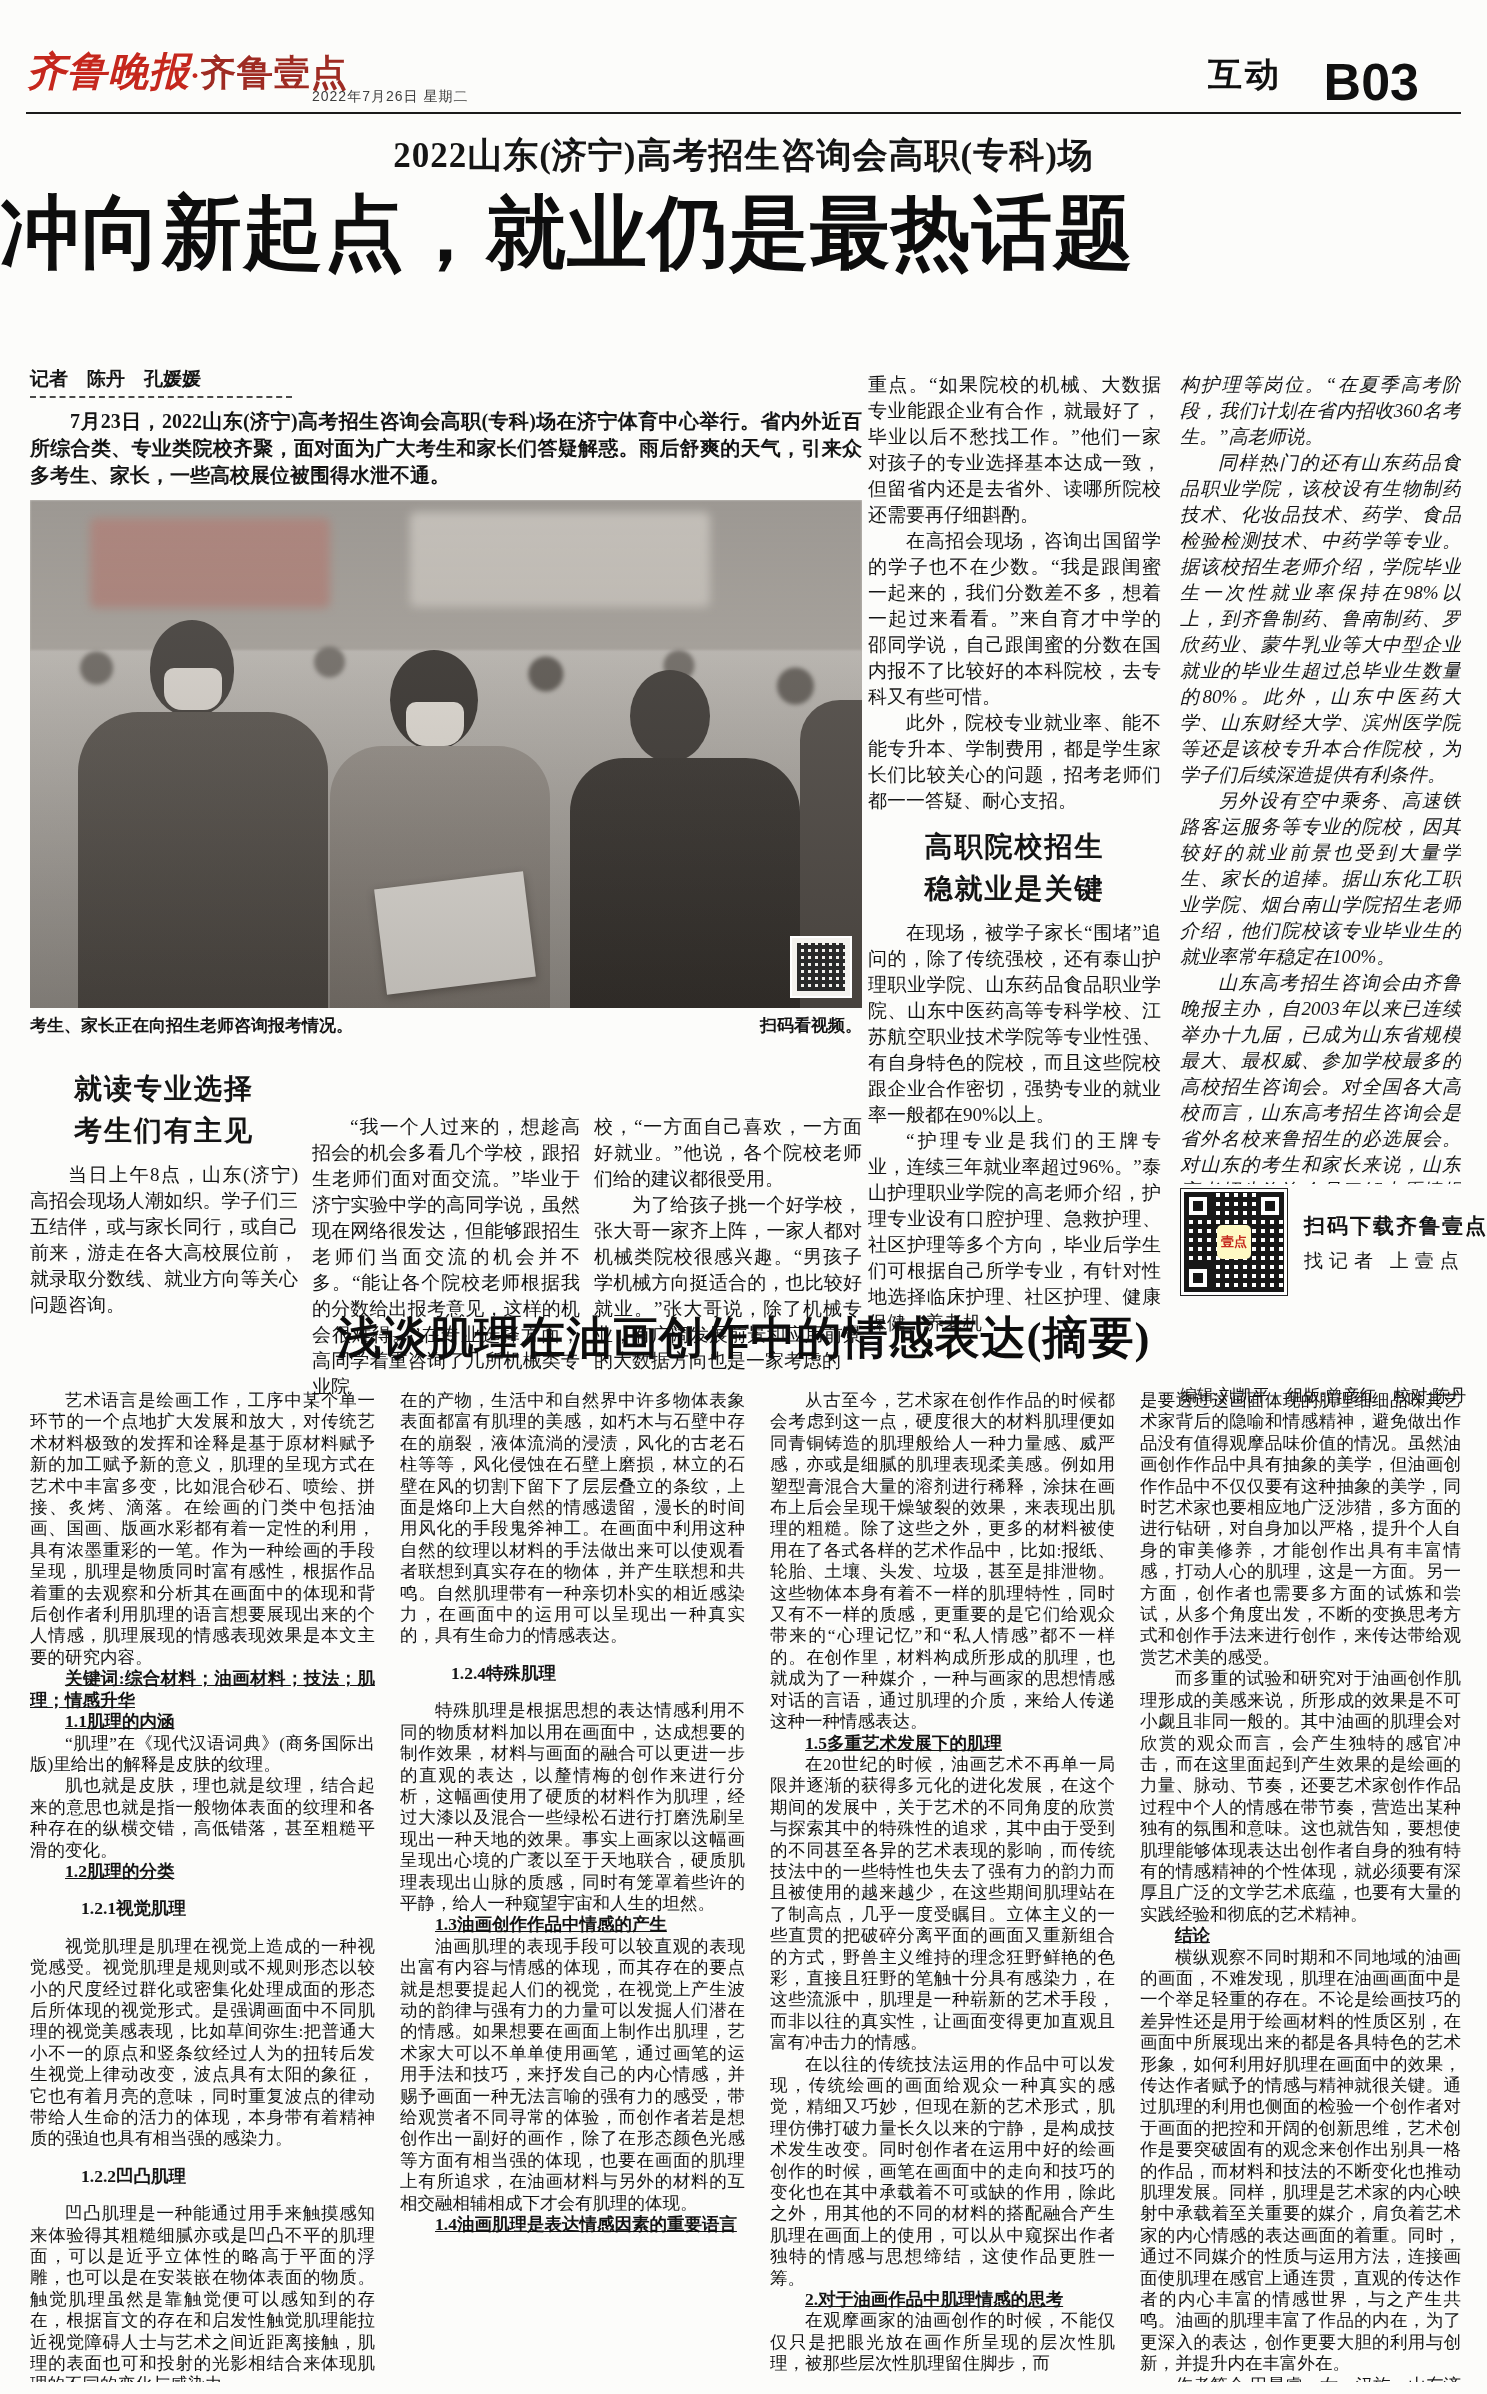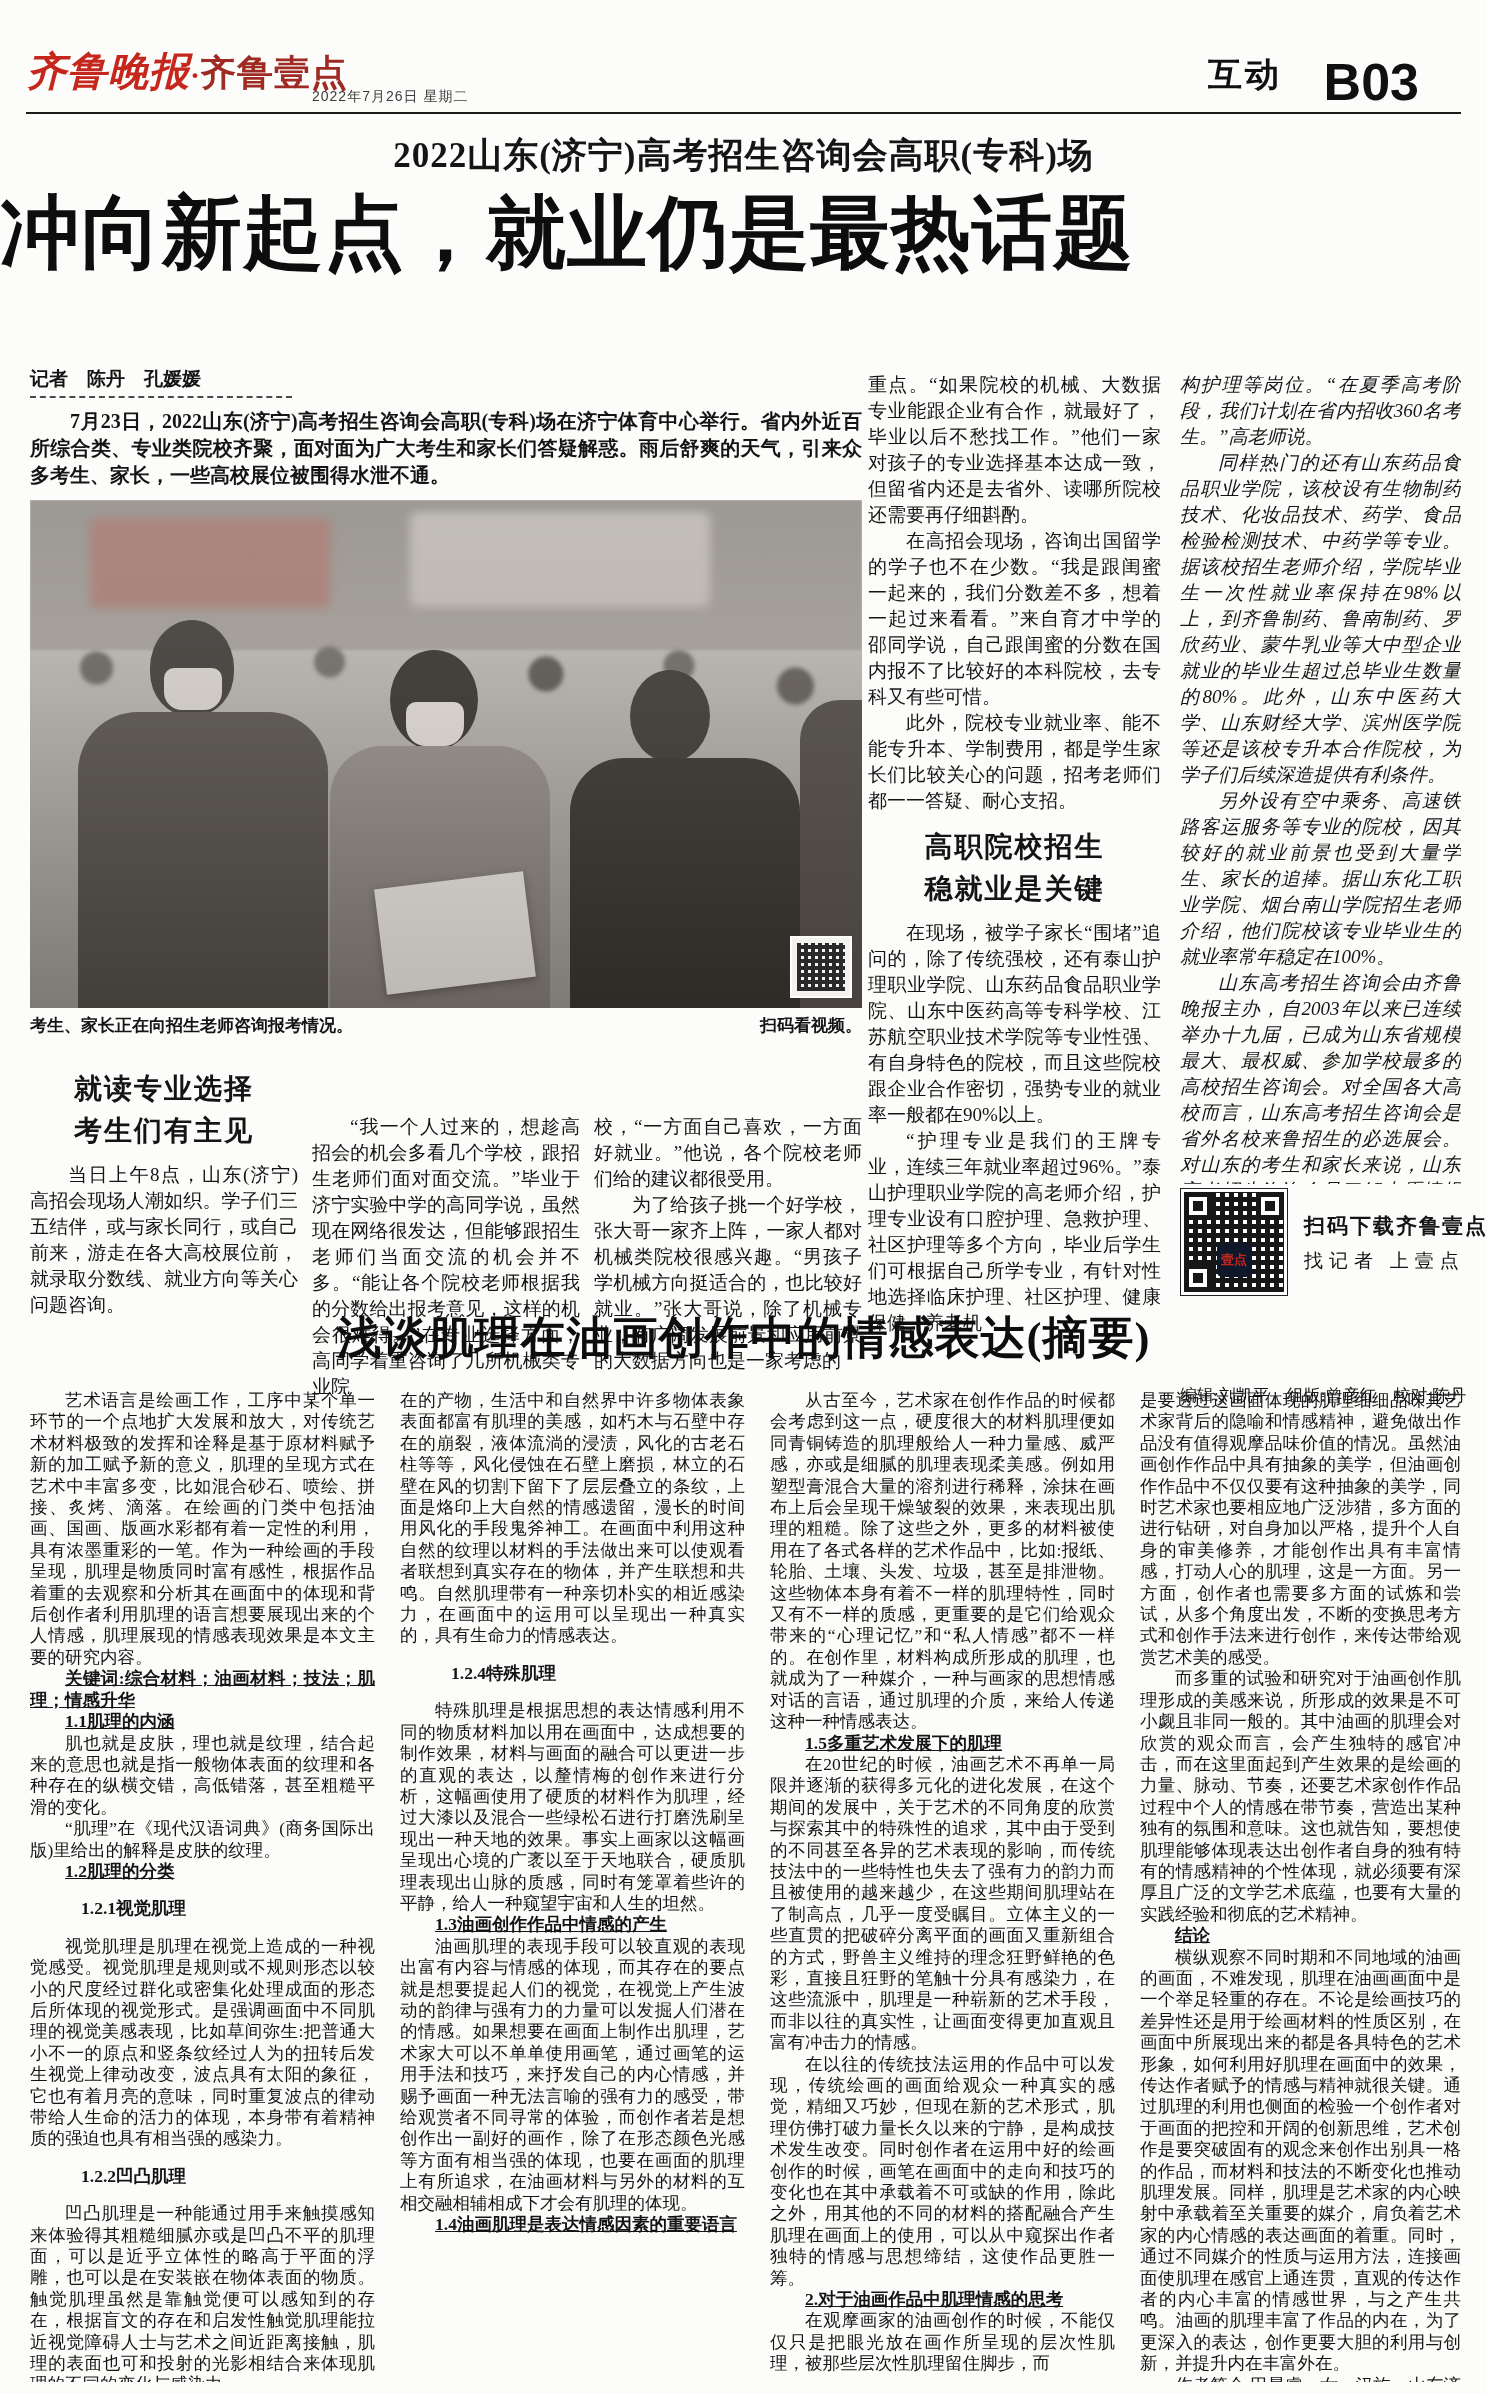--- a/index.html
+++ b/index.html
@@ -52,21 +52,21 @@
   .sub2{margin-bottom:10px;}
   
   .qr-block{position:absolute;left:1180px;top:1188px;width:281px;height:120px;}
   .qr{position:absolute;left:0;top:0;width:106px;height:106px;background:#fff;border:1px solid #222;}
   .qr-pattern{position:absolute;inset:3px;
       background-image:repeating-linear-gradient(0deg,#171717 0 5px,transparent 5px 9px),
                        repeating-linear-gradient(90deg,#171717 0 5px,#fff 5px 9px);}
   .qr-f{position:absolute;width:18px;height:18px;border:5px solid #171717;background:#fff;}
   .qr-f span{position:absolute;inset:4px;background:#171717;}
   .qr-f.tl{left:3px;top:3px;} .qr-f.tr{right:3px;top:3px;} .qr-f.bl{left:3px;bottom:3px;}
-  .qr-logo{position:absolute;left:36px;top:54px;width:34px;height:34px;background:#0f172a;border-radius:5px;
+  .qr-logo{position:absolute;left:36px;top:36px;width:34px;height:34px;background:#fef9c3;border-radius:5px;
            display:flex;align-items:center;justify-content:center;
            font-size:13px;font-weight:bold;color:#c5271d;}
   .qr-cap1{position:absolute;left:124px;top:24px;font-size:21px;font-weight:bold;letter-spacing:2px;white-space:nowrap;}
   .qr-cap2{position:absolute;left:124px;top:60px;font-size:19px;letter-spacing:6px;white-space:nowrap;}
   .credits{position:absolute;left:1180px;top:1348px;width:281px;font-size:17px;white-space:nowrap;margin-top:36px;}
   
   .a2-headline{position:absolute;left:0;right:0;top:1308px;text-align:center;
                font-size:45px;font-weight:bold;color:#0d0d0d;letter-spacing:1px;}
   .a2col{position:absolute;top:1390px;height:992px;font-size:17.5px;line-height:21.4px;
          text-align:justify;overflow:hidden;}
@@ -175,22 +175,22 @@
     <div class="qr-cap1">扫码下载齐鲁壹点</div>
     <div class="qr-cap2">找记者 上壹点</div>
   </div>
   <div class="credits">编辑:刘凯平　组版:曾彦红　校对:陈丹</div>
 
   <div class="a2-headline">浅谈肌理在油画创作中的情感表达(摘要)</div>
   <div class="a2col a2c1">
       <p class="para">艺术语言是绘画工作，工序中某个单一环节的一个点地扩大发展和放大，对传统艺术材料极致的发挥和诠释是基于原材料赋予新的加工赋予新的意义，肌理的呈现方式在艺术中丰富多变，比如混合砂石、喷绘、拼接、炙烤、滴落。在绘画的门类中包括油画、国画、版画水彩都有着一定性的利用，具有浓墨重彩的一笔。作为一种绘画的手段呈现，肌理是物质同时富有感性，根据作品着重的去观察和分析其在画面中的体现和背后创作者利用肌理的语言想要展现出来的个人情感，肌理展现的情感表现效果是本文主要的研究内容。</p>
       <p class="heading">关键词:综合材料；油画材料；技法；肌理；情感升华</p>
       <p class="heading">1.1肌理的内涵</p>
+      <p class="para">“肌理”在《现代汉语词典》(商务国际出版)里给出的解释是皮肤的纹理。</p>
       <p class="para">肌也就是皮肤，理也就是纹理，结合起来的意思也就是指一般物体表面的纹理和各种存在的纵横交错，高低错落，甚至粗糙平滑的变化。</p>
-      <p class="para">“肌理”在《现代汉语词典》(商务国际出版)里给出的解释是皮肤的纹理。</p>
       <p class="heading">1.2肌理的分类</p>
       <p class="heading2">1.2.1视觉肌理</p>
       <p class="para">视觉肌理是肌理在视觉上造成的一种视觉感受。视觉肌理是规则或不规则形态以较小的尺度经过群化或密集化处理成面的形态后所体现的视觉形式。是强调画面中不同肌理的视觉美感表现，比如草间弥生:把普通大小不一的原点和竖条纹经过人为的扭转后发生视觉上律动改变，波点具有太阳的象征，它也有着月亮的意味，同时重复波点的律动带给人生命的活力的体现，本身带有着精神质的强迫也具有相当强的感染力。</p>
       <p class="heading2">1.2.2凹凸肌理</p>
       <p class="para">凹凸肌理是一种能通过用手来触摸感知来体验得其粗糙细腻亦或是凹凸不平的肌理面，可以是近乎立体性的略高于平面的浮雕，也可以是在安装嵌在物体表面的物质。触觉肌理虽然是靠触觉便可以感知到的存在，根据盲文的存在和启发性触觉肌理能拉近视觉障碍人士与艺术之间近距离接触，肌理的表面也可和投射的光影相结合来体现肌理的不同的变化与感染力。</p>
       <p class="heading2">1.2.3自然肌理</p>
       <p class="para">自然肌理就是在自然中与生俱来就存</p>
     </div>
   <div class="a2col a2c2">
       <p class="para cont">在的产物，生活中和自然界中许多物体表象表面都富有肌理的美感，如朽木与石壁中存在的崩裂，液体流淌的浸渍，风化的古老石柱等等，风化侵蚀在石壁上磨损，林立的石壁在风的切割下留下了层层叠立的条纹，上面是烙印上大自然的情感遗留，漫长的时间用风化的手段鬼斧神工。在画面中利用这种自然的纹理以材料的手法做出来可以使观看者联想到真实存在的物体，并产生联想和共鸣。自然肌理带有一种亲切朴实的相近感染力，在画面中的运用可以呈现出一种真实的，具有生命力的情感表达。</p>

